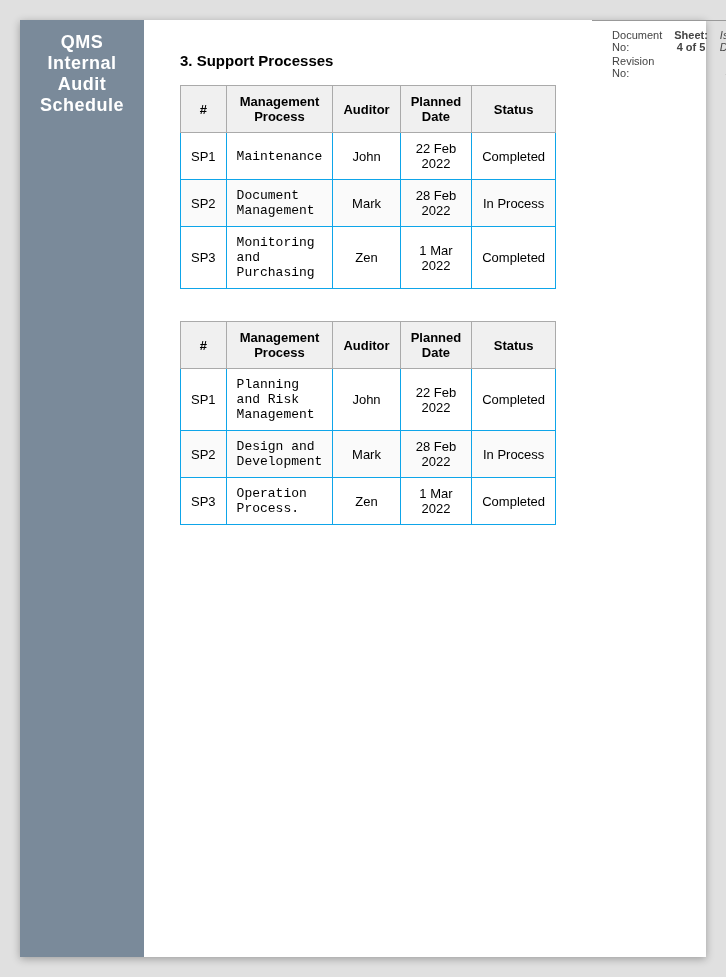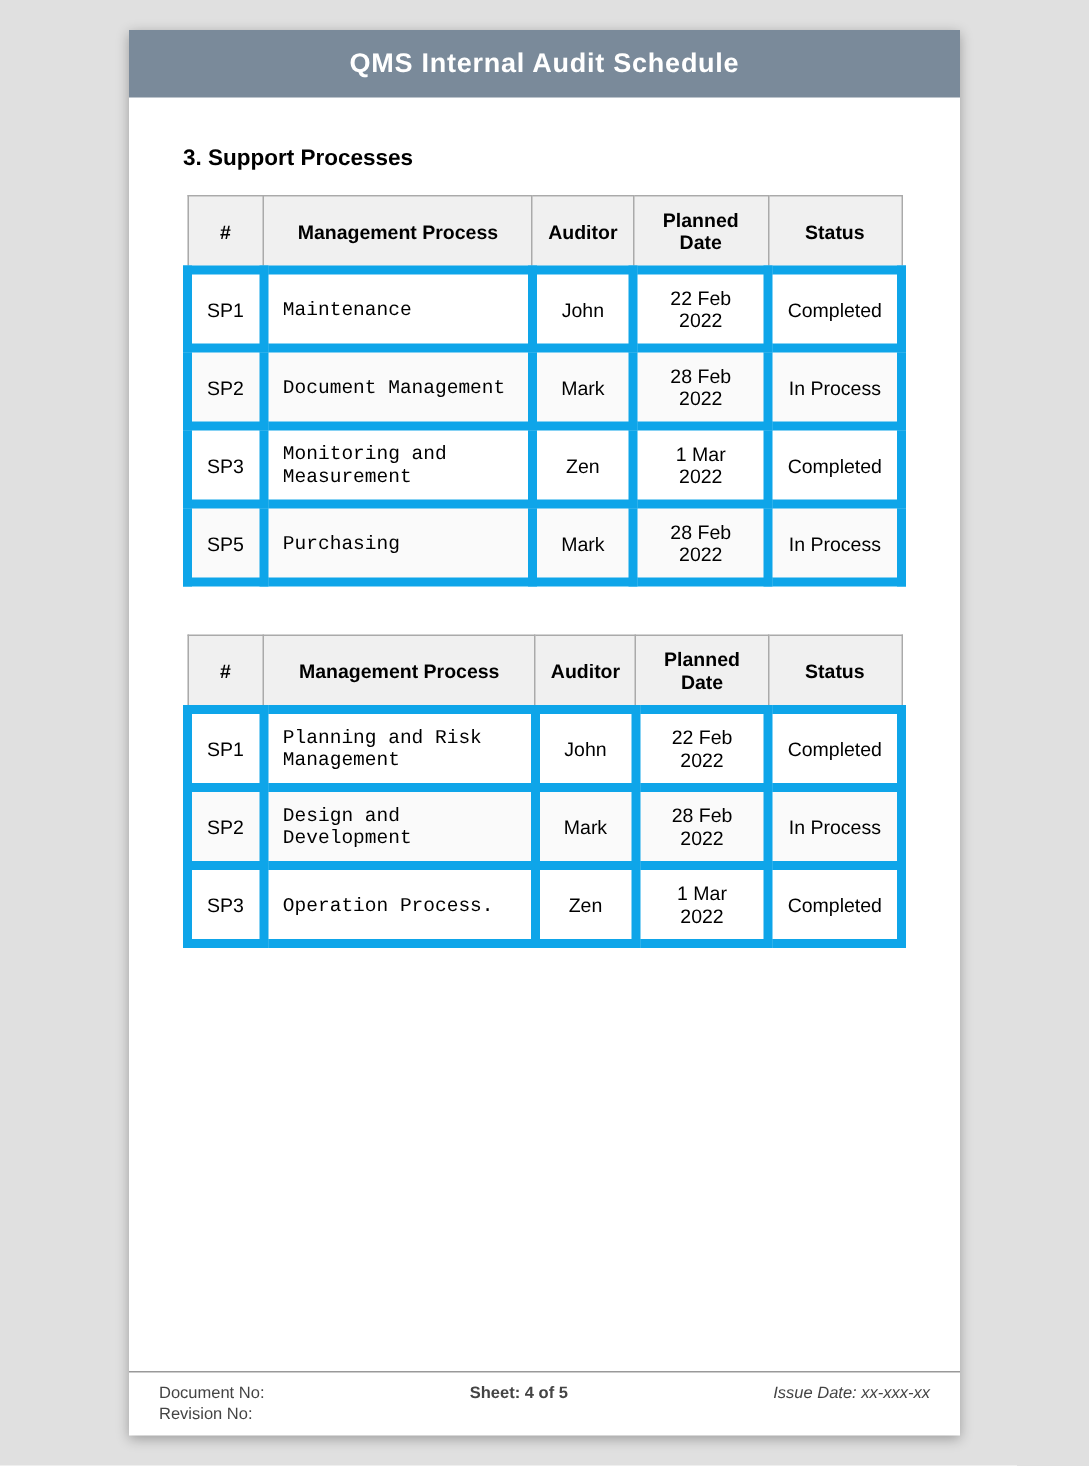--- a/index.html
+++ b/index.html
@@ -13,26 +13,26 @@
       display: flex;
       justify-content: center;
       align-items: flex-start;
       min-height: 977px;
       font-family: Arial, sans-serif;
       padding: 20px;
     }
 
     .page {
       background: #ffffff;
-      width: 554px;
+      width: 686px;
       min-height: 937px;
       padding: 0;
       box-shadow: 0 2px 8px rgba(0,0,0,0.3);
       display: flex;
-      flex-direction: column;
+      flex-direction: row;
     }
 
     .page-header {
       background: #7a8a9a;
       color: #ffffff;
       text-align: center;
       padding: 12px 20px;
       font-size: 18px;
       font-weight: bold;
       letter-spacing: 0.5px;
@@ -59,21 +59,21 @@
 
     table th {
       background: #f0f0f0;
       border: 1px solid #aaa;
       padding: 8px 10px;
       text-align: center;
       font-weight: bold;
     }
 
     table td {
-      border: 6px solid #0ea5e9;
+      border: 1px solid #0ea5e9;
       padding: 8px 10px;
       text-align: center;
       vertical-align: middle;
     }
 
     table td.process-name {
       text-align: left;
       font-family: Liberation Mono, monospace;
     }
 
@@ -140,31 +140,24 @@
     </tr>
           <tr>
       <td>SP2</td>
       <td class="process-name">Document Management</td>
       <td>Mark</td>
       <td>28 Feb 2022</td>
       <td>In Process</td>
     </tr>
           <tr>
       <td>SP3</td>
-      <td class="process-name">Monitoring and Measurement</td>
+      <td class="process-name">Monitoring and Purchasing</td>
       <td>Zen</td>
       <td>1 Mar 2022</td>
       <td>Completed</td>
-    </tr>
-          <tr>
-      <td>SP5</td>
-      <td class="process-name">Purchasing</td>
-      <td>Mark</td>
-      <td>28 Feb 2022</td>
-      <td>In Process</td>
     </tr>
         </tbody>
     </table>
 
 
     <table>
       <thead>
         <tr>
           <th>#</th>
           <th>Management Process</th>

